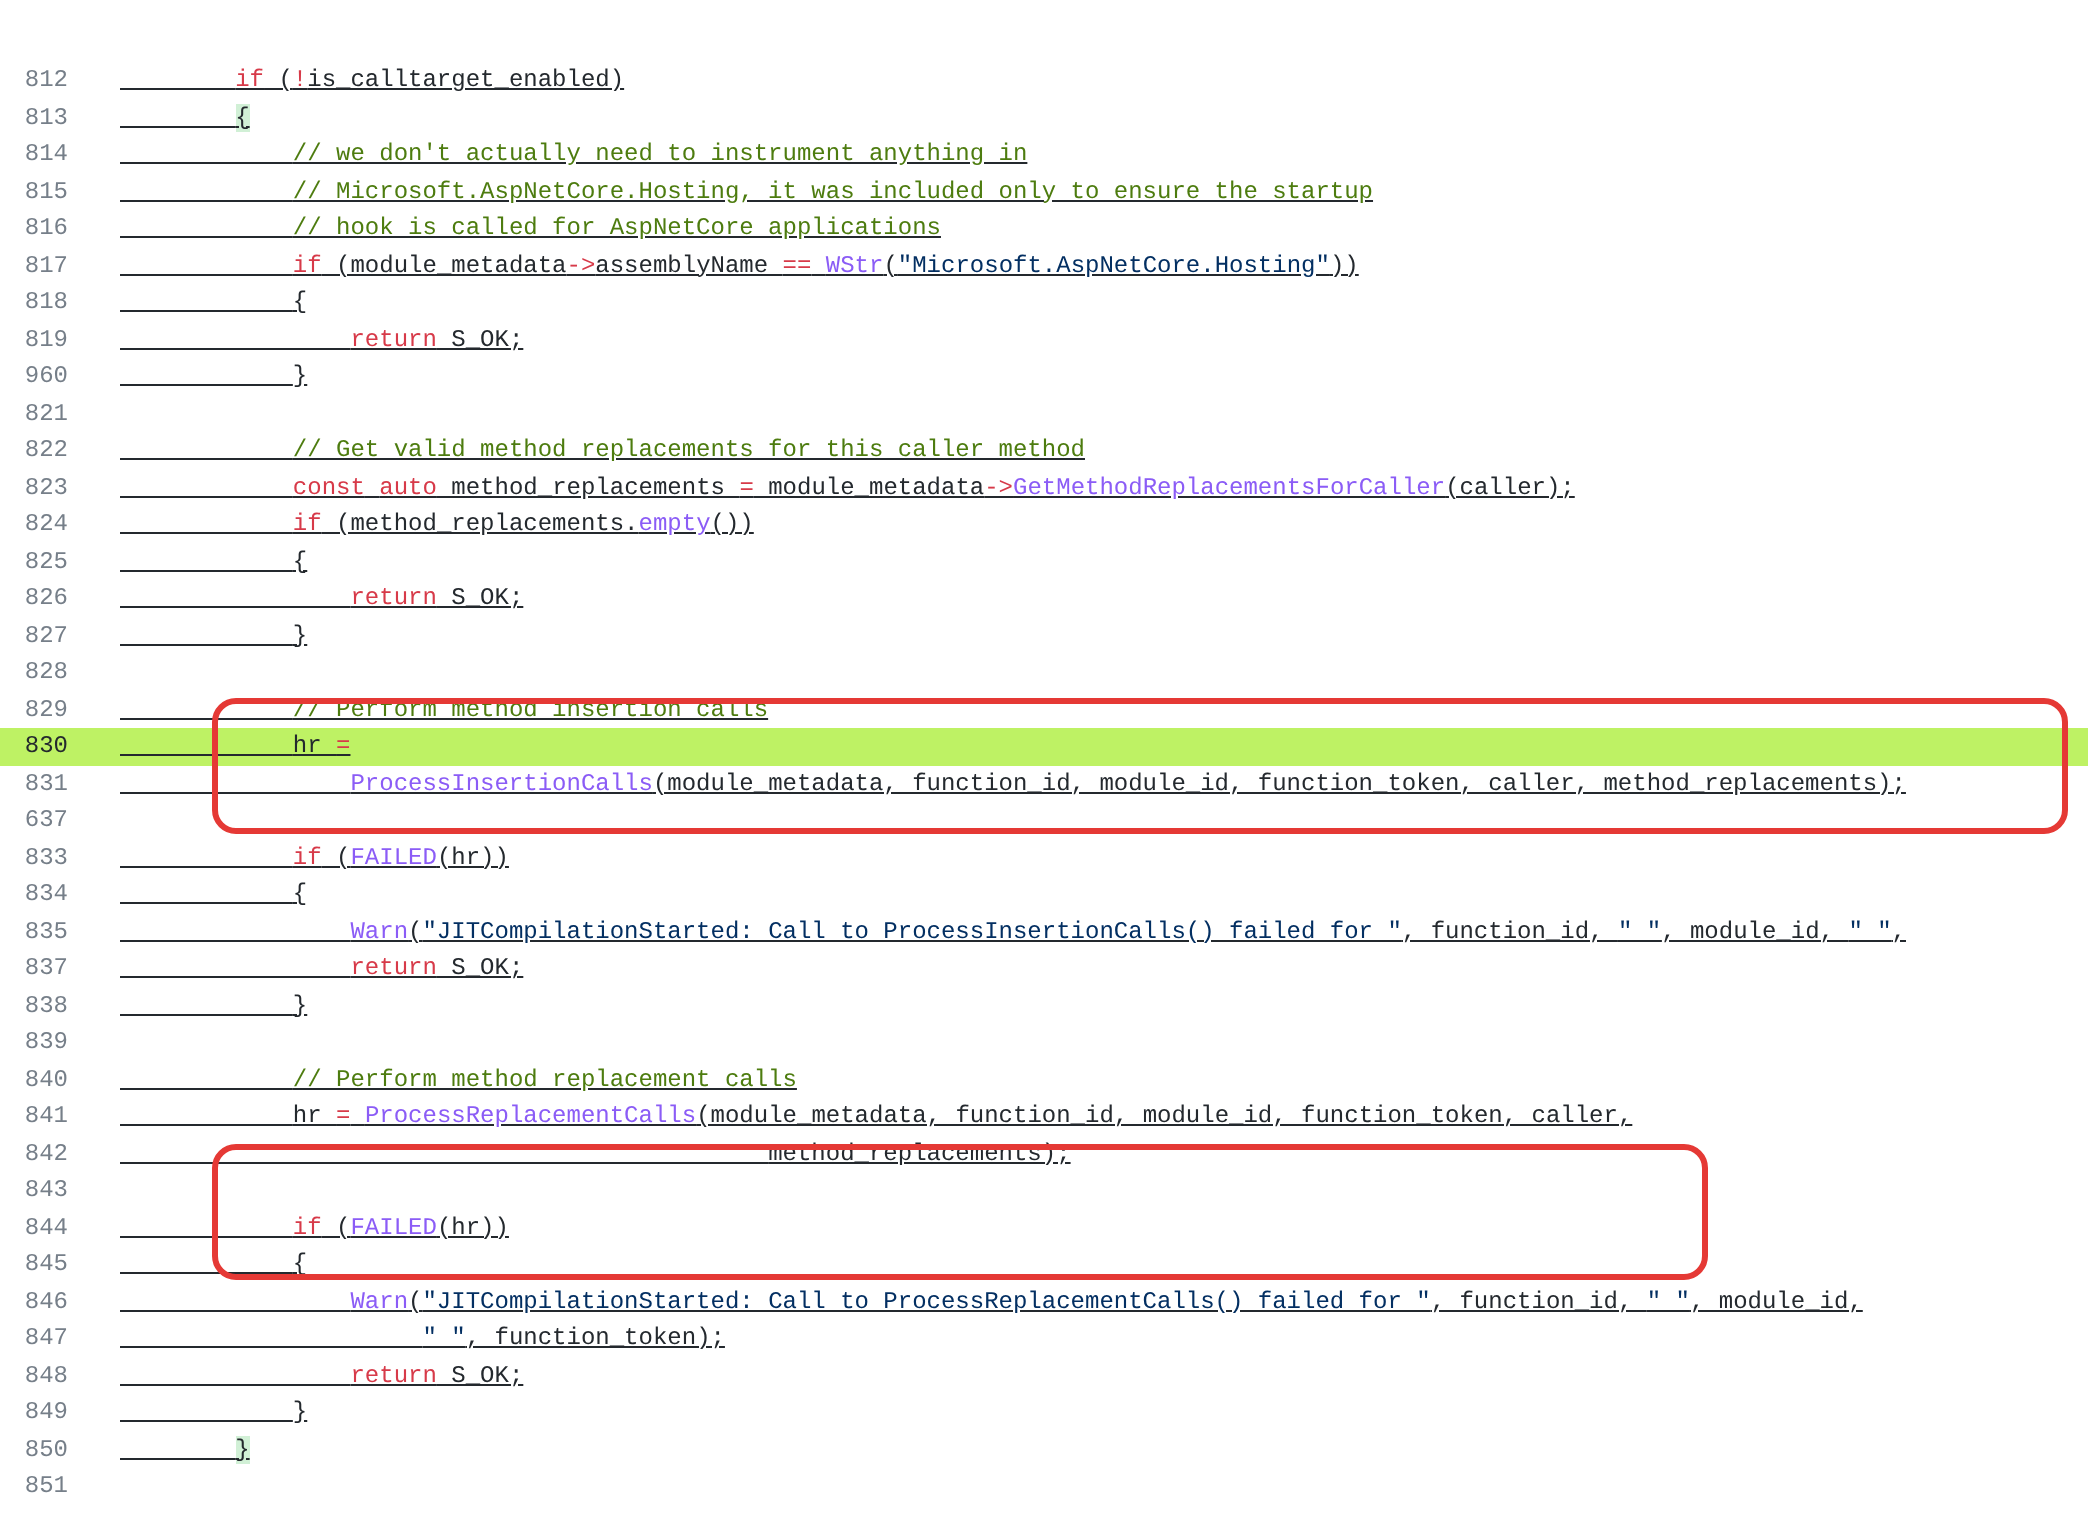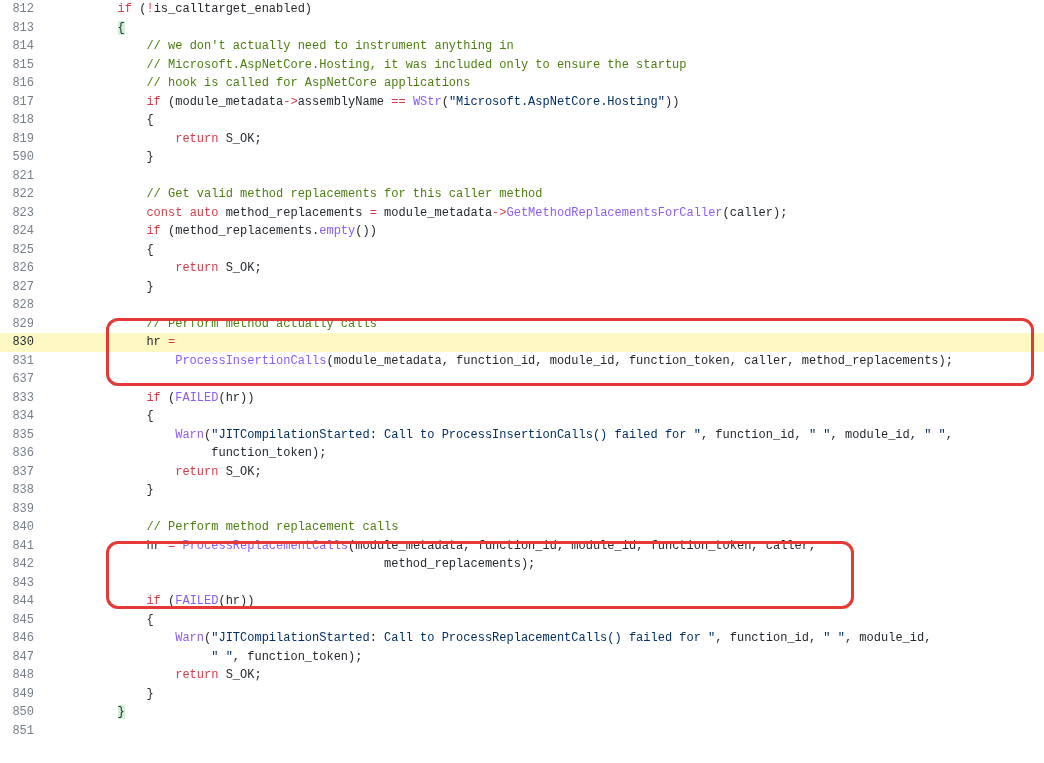--- a/index.html
+++ b/index.html
@@ -8,20 +8,21 @@
     font-size: 12px;
     line-height: 18.5px;
     background: #ffffff;
     color: #24292e;
     padding: 0;
   }
   .code-container {
     display: table;
     width: 100%;
     position: relative;
+    margin-top: 31px;
   }
   .line {
     display: table-row;
   }
   .lineno {
     display: table-cell;
     width: 50px;
     text-align: right;
     padding-right: 16px;
     color: #767f89;
@@ -31,24 +32,25 @@
   }
   .lineno.current {
     color: #24292e;
     font-weight: 500;
   }
   .code {
     display: table-cell;
     white-space: pre;
     padding-left: 10px;
     vertical-align: top;
+    text-decoration: underline;
   }
   .line.highlighted .code,
   .line.highlighted .lineno {
-    background: #fef9c3;
+    background: #bef264;
   }
   
   .k   { color: #d73a49; } 
   .c   { color: #4d7c0f; } 
   .fn  { color: #8b5cf6; } 
   .s   { color: #032f62; } 
   .n   { color: #24292e; } 
   .op  { color: #d73a49; } 
   .brh { background: #d1f0d6; } 
 
@@ -90,21 +92,21 @@
     </div>
     <div class="line">
       <div class="lineno">818</div>
       <div class="code">            <span class="n">{</span></div>
     </div>
     <div class="line">
       <div class="lineno">819</div>
       <div class="code">                <span class="k">return</span><span class="n"> S_OK;</span></div>
     </div>
     <div class="line">
-      <div class="lineno">590</div>
+      <div class="lineno">960</div>
       <div class="code">            <span class="n">}</span></div>
     </div>
     <div class="line">
       <div class="lineno">821</div>
       <div class="code"></div>
     </div>
     <div class="line">
       <div class="lineno">822</div>
       <div class="code">            <span class="c">// Get valid method replacements for this caller method</span></div>
     </div>
@@ -127,21 +129,21 @@
     <div class="line">
       <div class="lineno">827</div>
       <div class="code">            <span class="n">}</span></div>
     </div>
     <div class="line">
       <div class="lineno">828</div>
       <div class="code"></div>
     </div>
     <div class="line">
       <div class="lineno">829</div>
-      <div class="code">            <span class="c">// Perform method actually calls</span></div>
+      <div class="code">            <span class="c">// Perform method insertion calls</span></div>
     </div>
     <div class="line highlighted">
       <div class="lineno current">830</div>
       <div class="code">            <span class="n">hr </span><span class="op">=</span></div>
     </div>
     <div class="line">
       <div class="lineno">831</div>
       <div class="code">                <span class="fn">ProcessInsertionCalls</span><span class="n">(module_metadata, function_id, module_id, function_token, caller, method_replacements);</span></div>
     </div>
     <div class="line">
@@ -152,24 +154,20 @@
       <div class="lineno">833</div>
       <div class="code">            <span class="k">if</span><span class="n"> (</span><span class="fn">FAILED</span><span class="n">(hr))</span></div>
     </div>
     <div class="line">
       <div class="lineno">834</div>
       <div class="code">            <span class="n">{</span></div>
     </div>
     <div class="line">
       <div class="lineno">835</div>
       <div class="code">                <span class="fn">Warn</span><span class="n">(</span><span class="s">"JITCompilationStarted: Call to ProcessInsertionCalls() failed for "</span><span class="n">, function_id, </span><span class="s">" "</span><span class="n">, module_id, </span><span class="s">" "</span><span class="n">,</span></div>
-    </div>
-    <div class="line">
-      <div class="lineno">836</div>
-      <div class="code">                     <span class="n">function_token);</span></div>
     </div>
     <div class="line">
       <div class="lineno">837</div>
       <div class="code">                <span class="k">return</span><span class="n"> S_OK;</span></div>
     </div>
     <div class="line">
       <div class="lineno">838</div>
       <div class="code">            <span class="n">}</span></div>
     </div>
     <div class="line">

